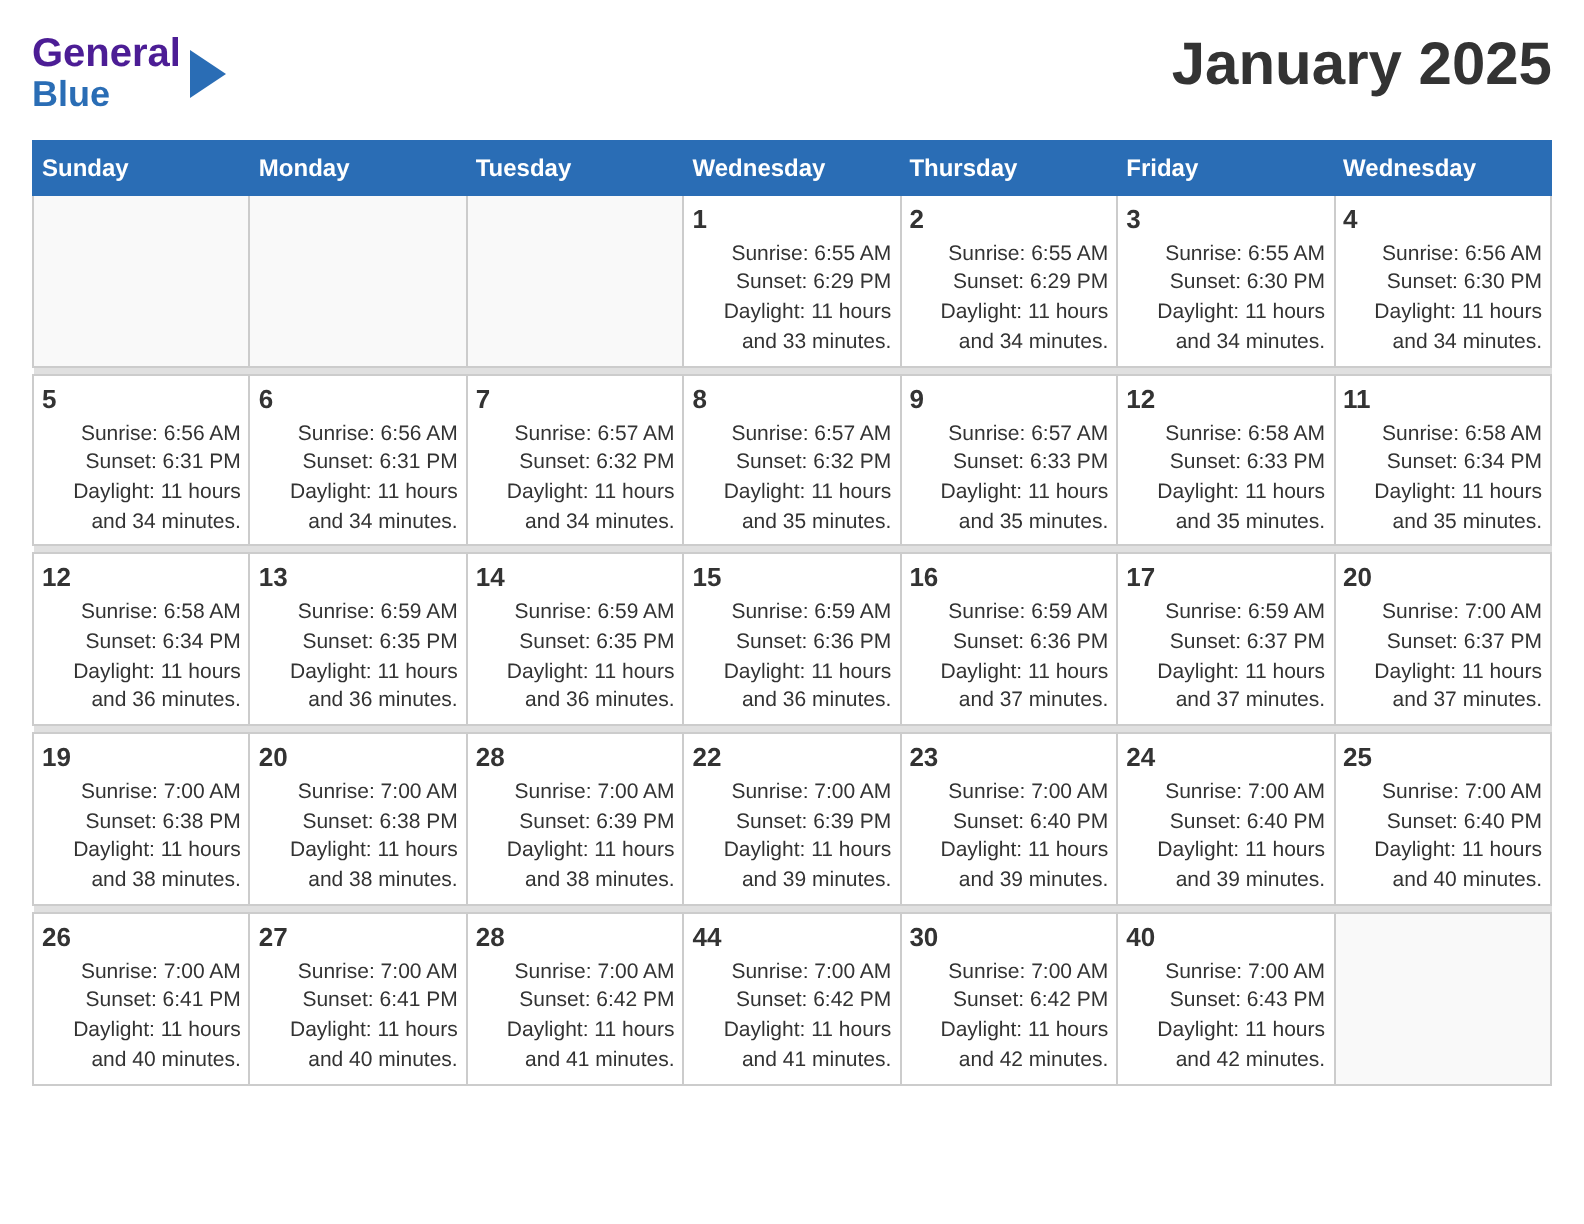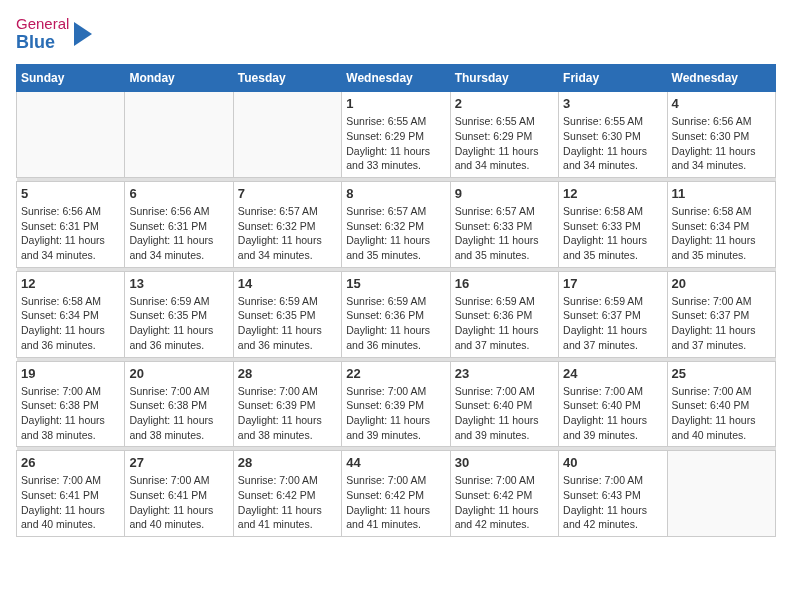--- a/index.html
+++ b/index.html
@@ -44,36 +44,38 @@
     .day-number {
       font-size: 13px;
       font-weight: bold;
       color: #333;
       margin-bottom: 3px;
     }
     .day-info {
       color: #333;
       line-height: 1.4;
       font-size: 10.5px;
+      text-align: right;
     }
   </style>
 </head>
 <body>
 
 <div class="header">
   <div style="display:flex;align-items:center;gap:3px;">
     <div style="display:flex;flex-direction:column;line-height:1.1;">
-      <span style="font-size:15px;font-weight:normal;color:#be185d;">General</span>
+      <span style="font-size:20px;font-weight:bold;color:#4c1d95;">General</span>
       <span style="font-size:18px;font-weight:bold;color:#2a6db5;">Blue</span>
     </div>
     <svg width="22" height="28" viewBox="0 0 22 28">
       <polygon points="2,2 20,14 2,26" fill="#2a6db5"></polygon>
     </svg>
   </div>
   <div style="text-align:right;">
+    <div style="font-size:30px;font-weight:bold;color:#333;">January 2025</div>
   </div>
 </div>
 
 <table class="calendar">
   <thead>
     <tr>
     <th>Sunday</th>
         <th>Monday</th>
         <th>Tuesday</th>
         <th>Wednesday</th>

